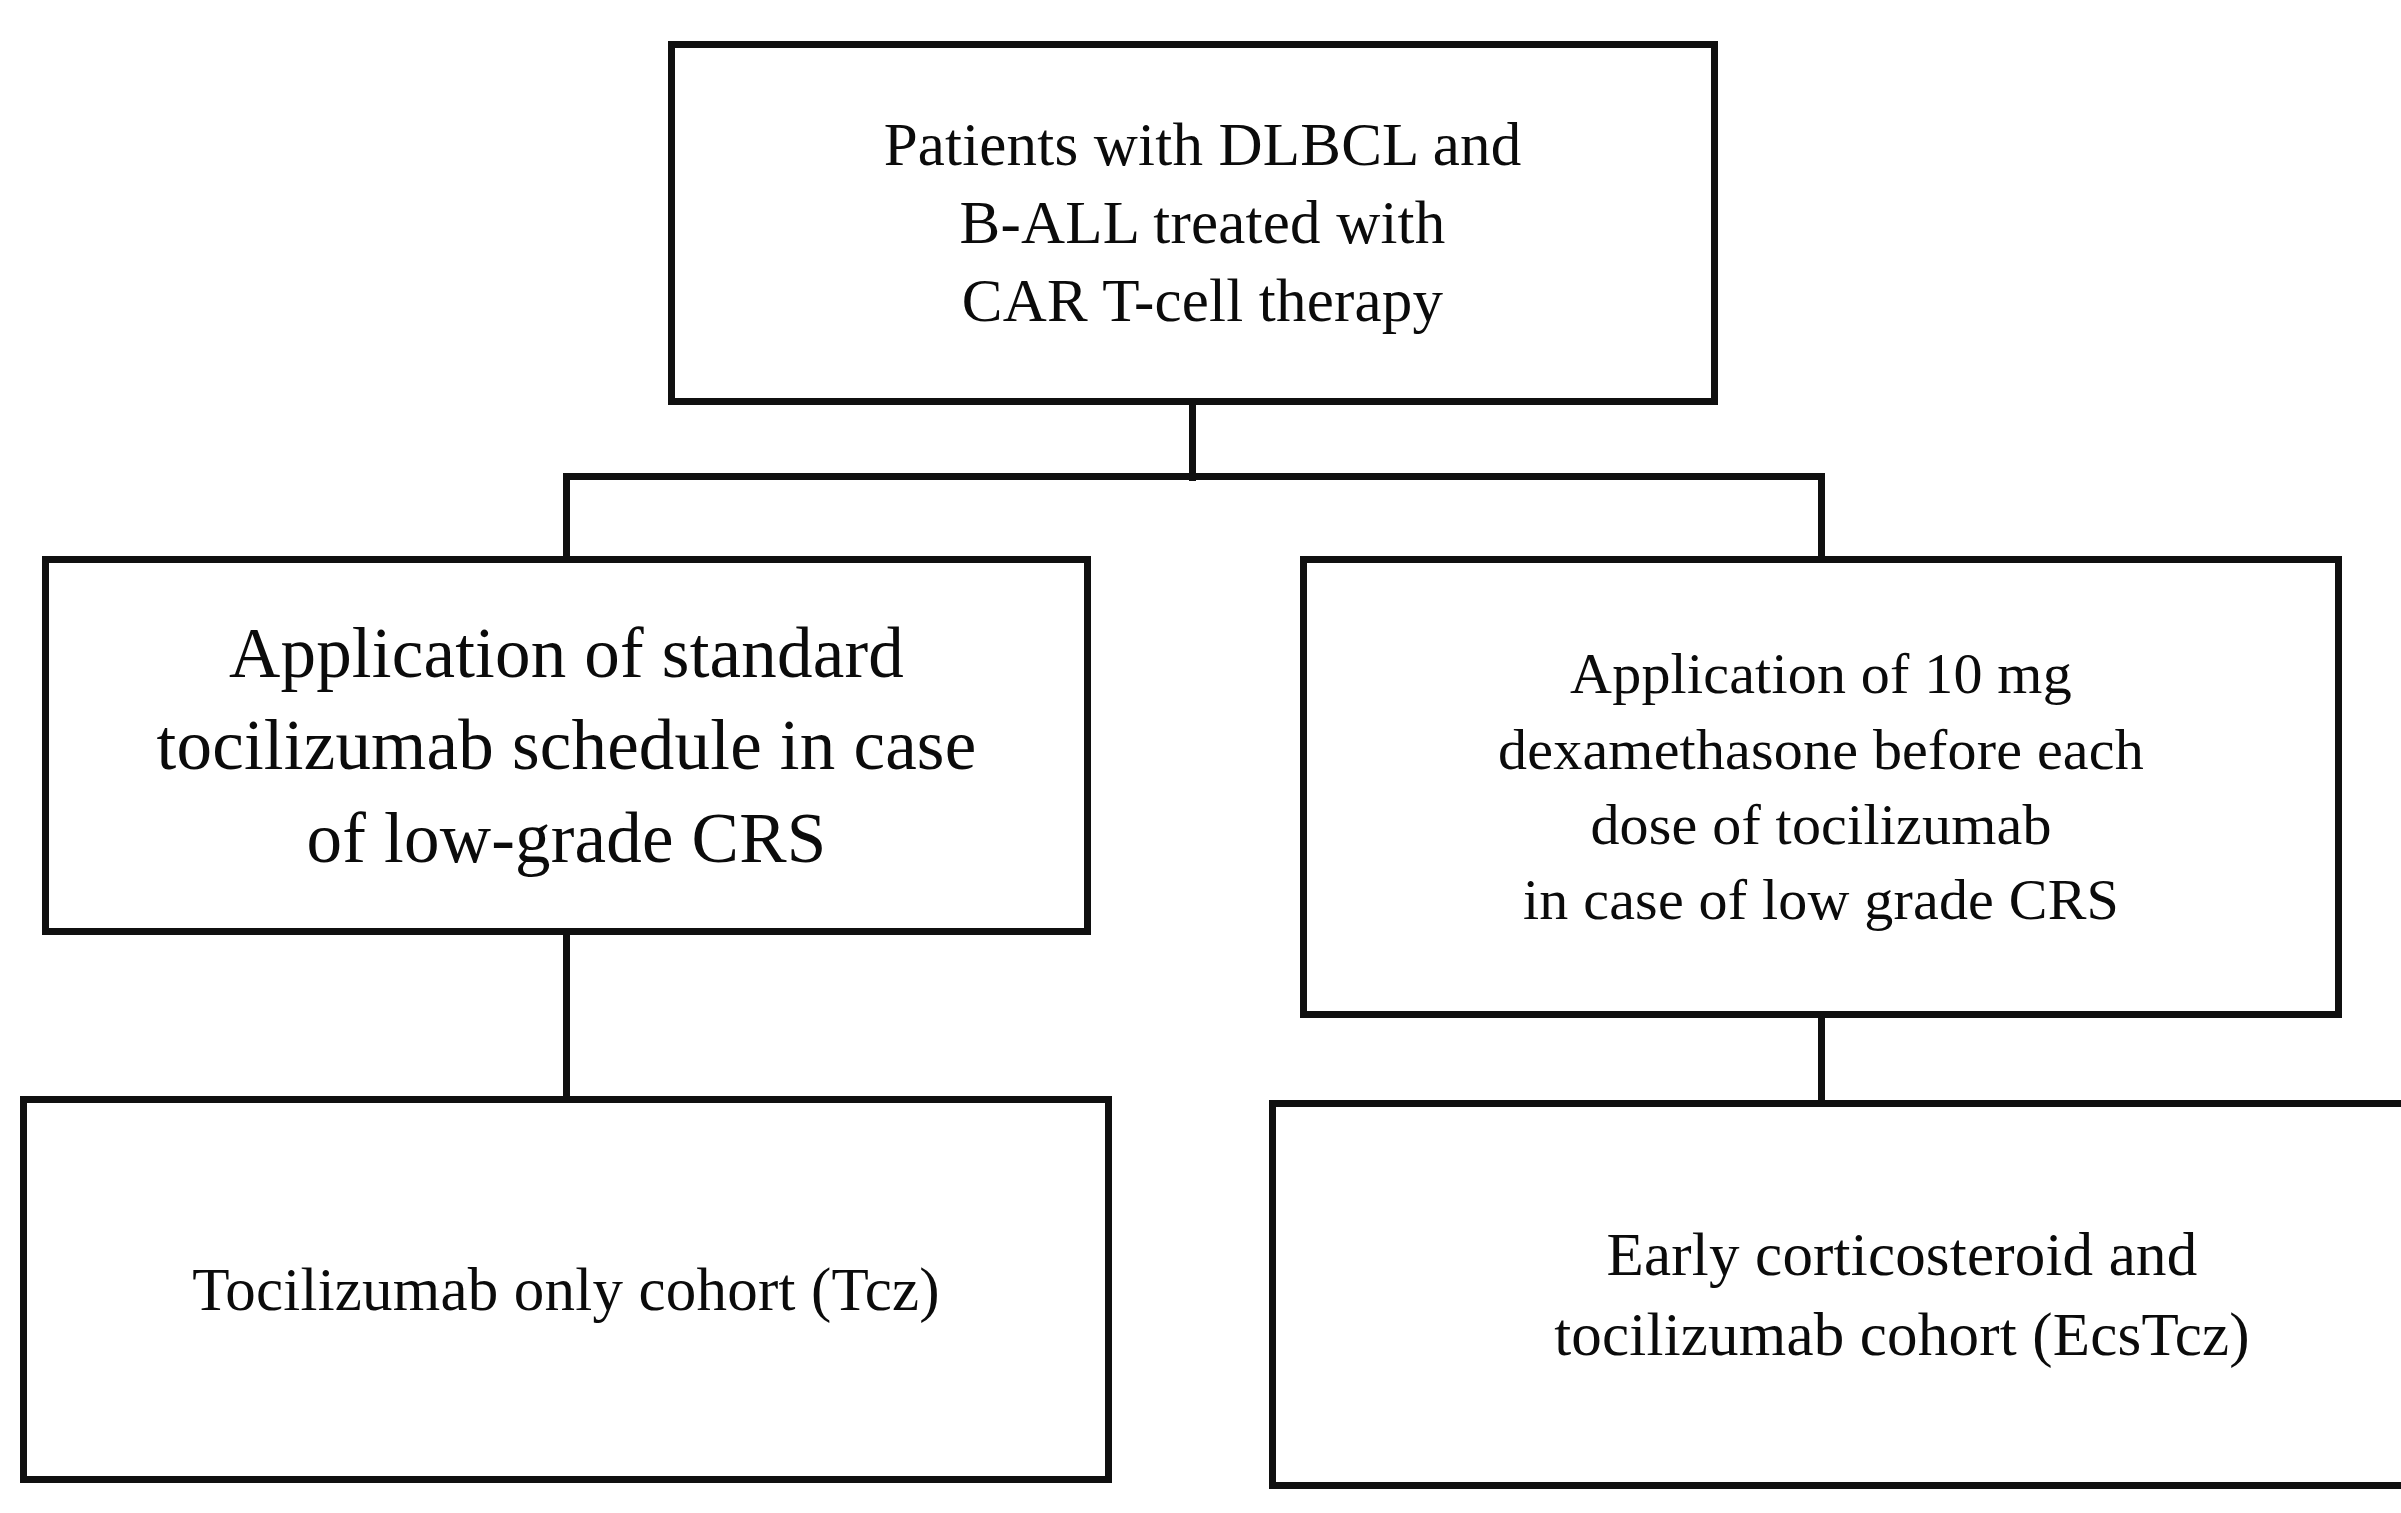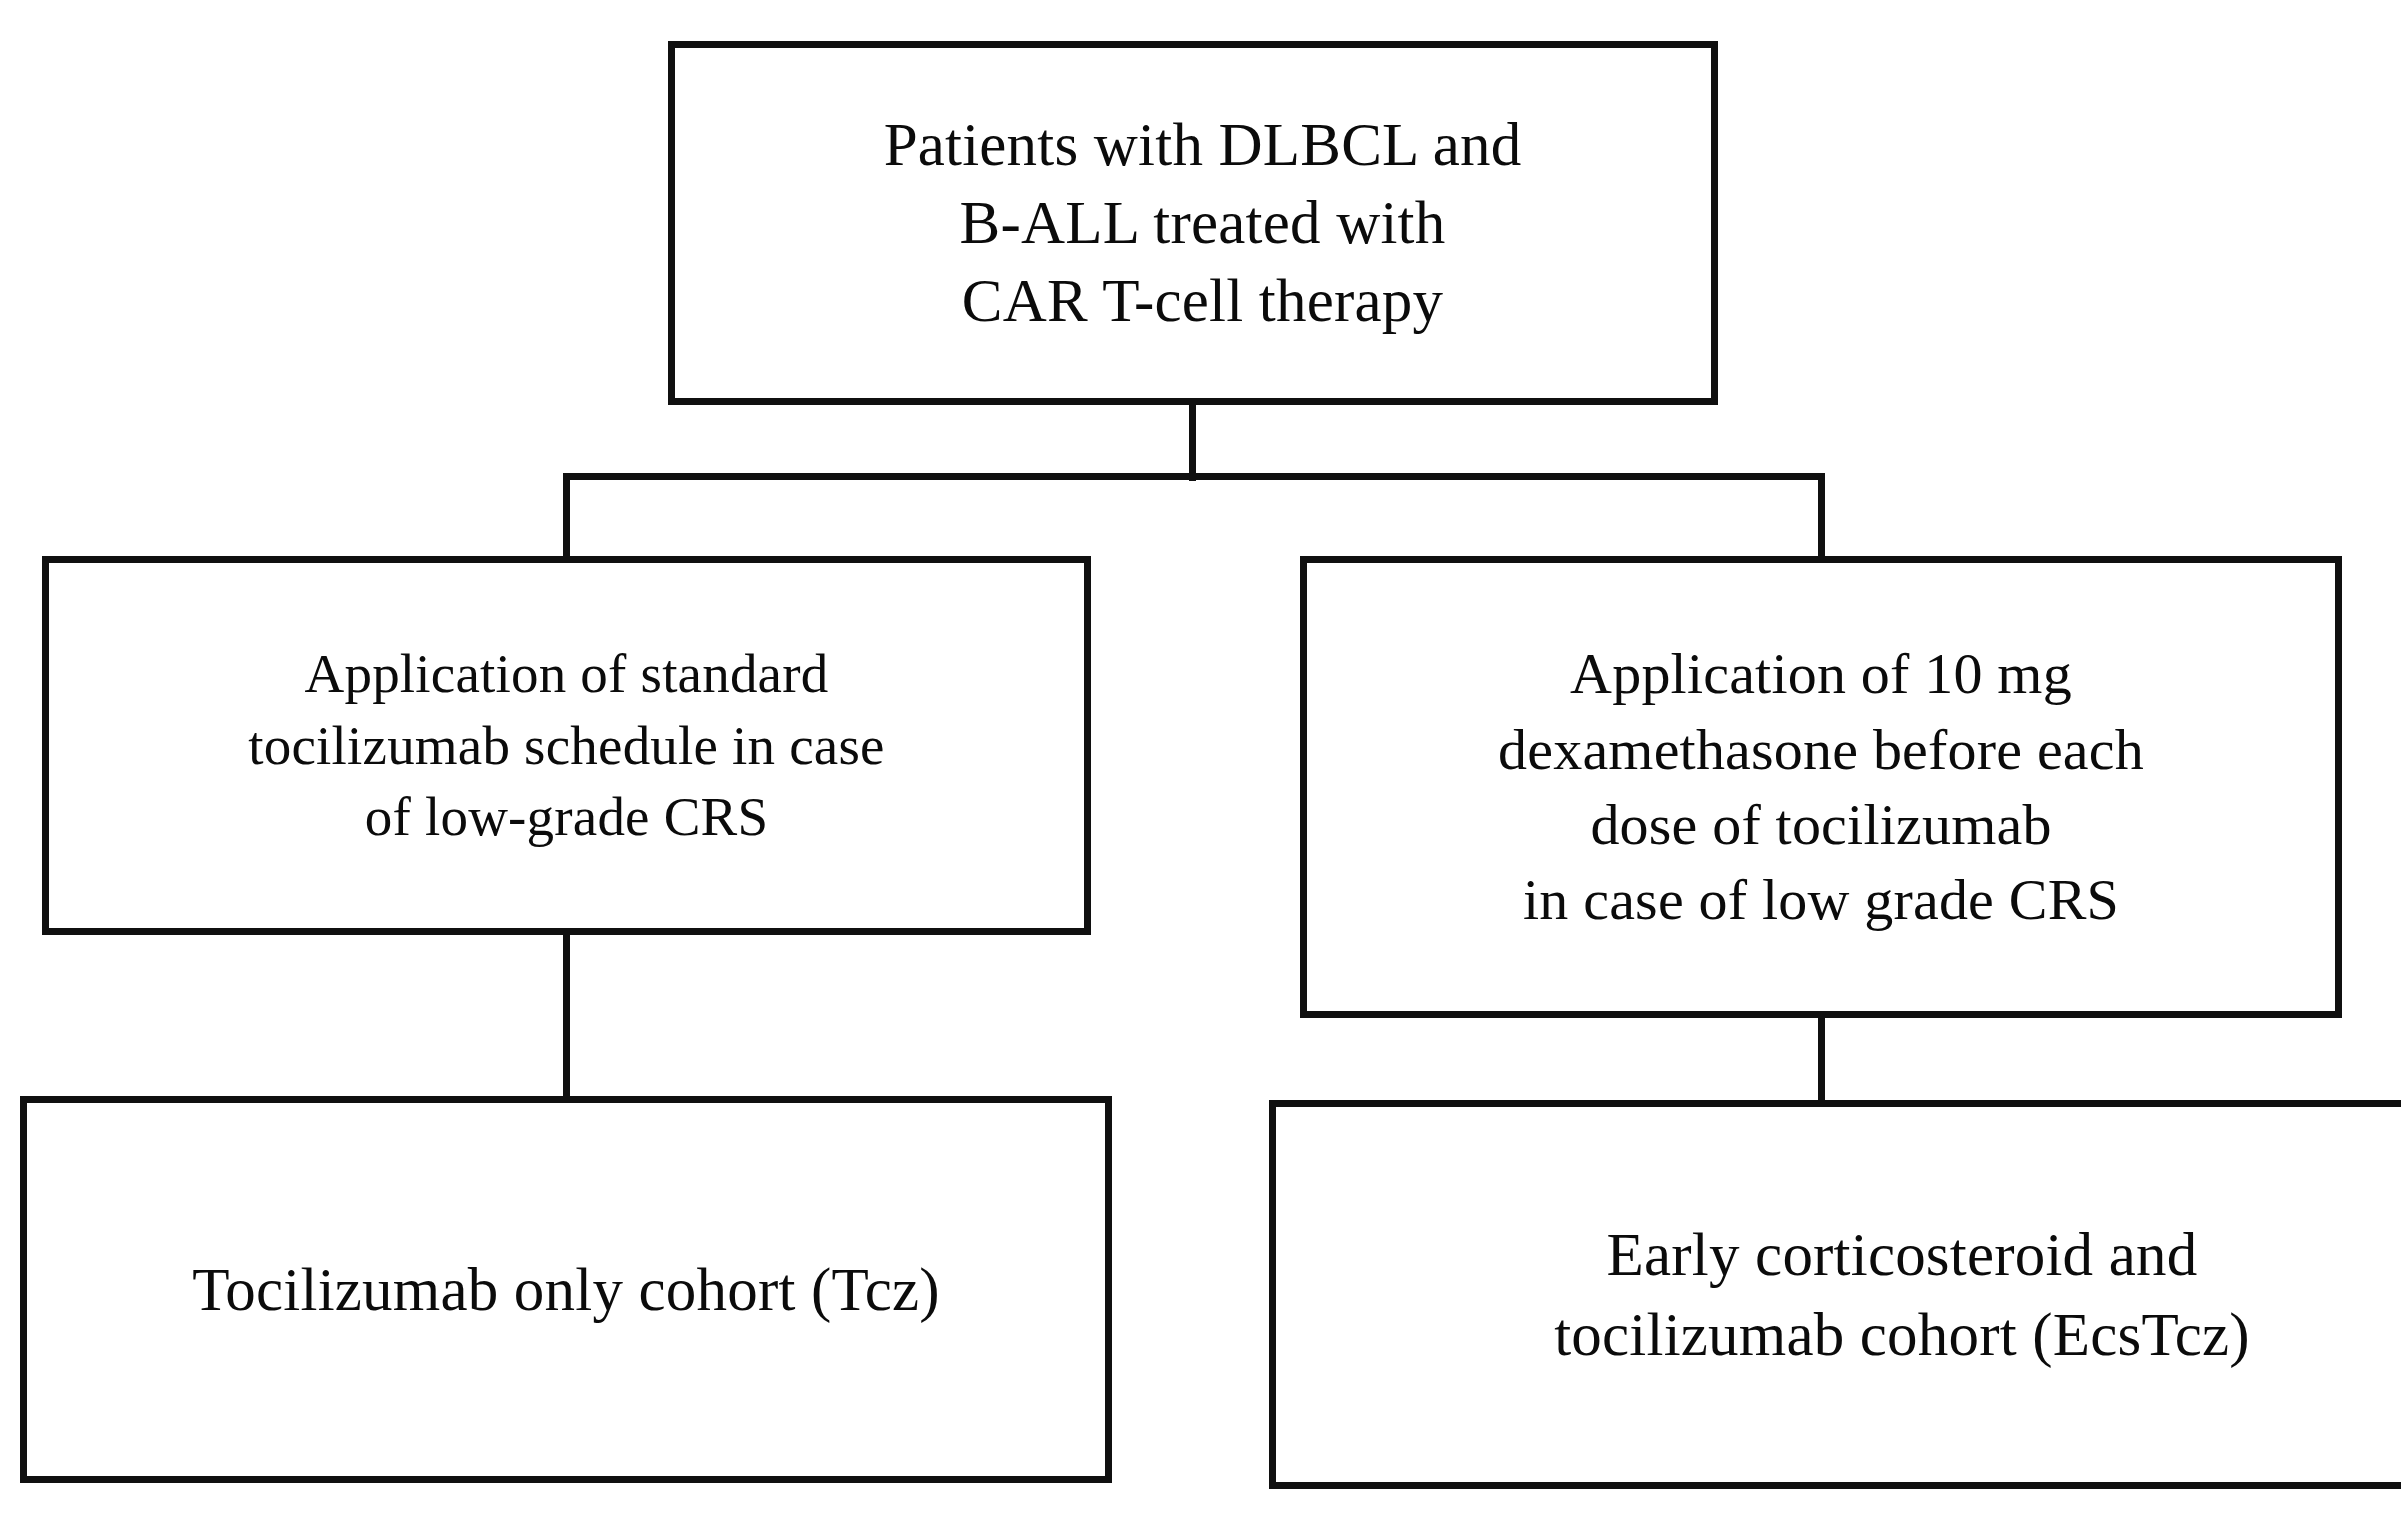--- a/index.html
+++ b/index.html
@@ -43,21 +43,21 @@
   #node-root {
     left: 668px;  top: 41px;
     width: 1050px; height: 364px;
   }
   #node-root .node-label { font-size: 61px; line-height: 1.28; margin-left: 19px; }
 
   #node-standard-tcz {
     left: 42px;  top: 556px;
     width: 1049px; height: 379px;
   }
-  #node-standard-tcz .node-label { font-size: 55px; line-height: 1.30; }
+  #node-standard-tcz .node-label { font-size: 71px; line-height: 1.30; }
 
   #node-dexamethasone {
     left: 1300px; top: 556px;
     width: 1042px; height: 462px;
   }
   #node-dexamethasone .node-label { font-size: 58px; line-height: 1.30; }
 
   #node-cohort-tcz {
     left: 20px;  top: 1096px;
     width: 1092px; height: 387px;

